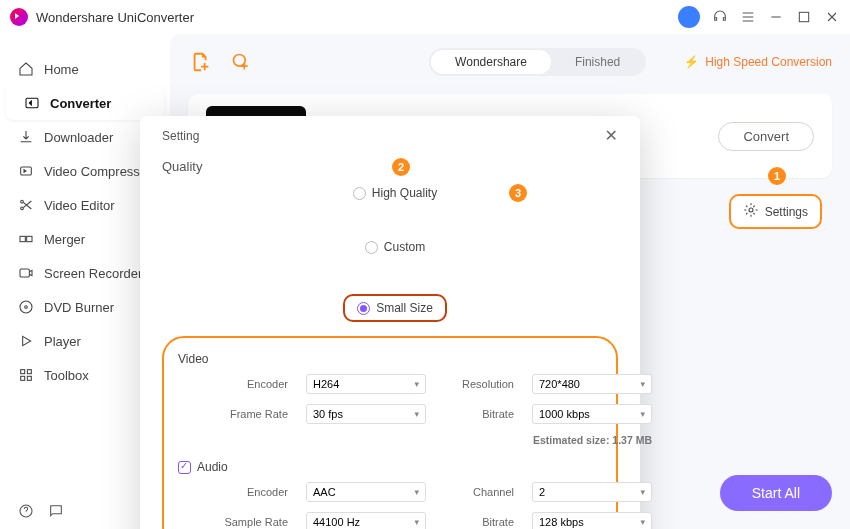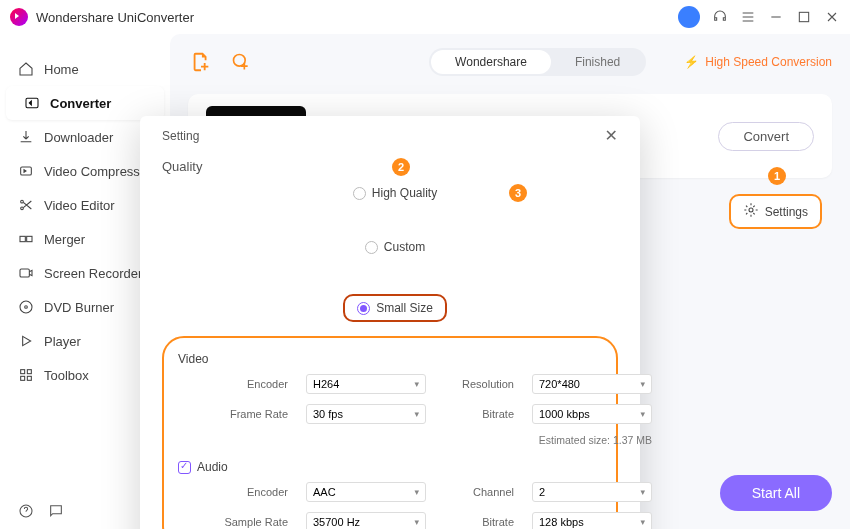--- a/index.html
+++ b/index.html
@@ -71,21 +71,21 @@
   .nb4 { bottom: 14px; left: 300px; }
   
   .grp-title { font-size:12px; color:#444; margin-top: 4px; }
   .grp-title.audio { display:flex; align-items:center; gap:6px; margin-top:14px; }
   .chk { width:13px; height:13px; border:1.5px solid #8257ff; border-radius:3px; position:relative; display:inline-block; }
   .chk::after { content:"✓"; font-size:10px; color:#8257ff; position:absolute; top:-2px; left:1px; }
   .form-grid { display:grid; grid-template-columns: 80px 120px 70px 120px; gap: 10px 18px; margin-top:8px; align-items:center; margin-left:30px; }
   .fld-label { font-size:11px; color:#666; text-align:right; }
   .fld-sel { border:1px solid #ddd; border-radius:3px; padding:3px 6px; font-size:11px; display:flex; justify-content:space-between; align-items:center; background:#fff; cursor:pointer; }
   .caret { font-size:9px; color:#888; }
-  .est-size { grid-column: 3 / span 2; font-size:10.5px; color:#777; text-align:right; }
+  .est-size { grid-column: 3 / span 2; font-size:10.5px; color:#777; text-align:right;font-weight:bold; }
   
   .dlg-btns { display:flex; justify-content:center; gap:18px; margin-top:18px; position:relative; }
   .dlg-save-wrap { border:2px solid #ff8c1a; border-radius:22px; padding:3px; }
   .btn-save { background:#8a6bff; color:#fff; border:none; border-radius:18px; padding:7px 40px; font-size:13px; cursor:pointer; }
   .btn-cancel { background:#fff; border:1px solid #ccc; border-radius:18px; padding:7px 28px; font-size:13px; cursor:pointer; color:#444; }
   
   
   svg.i { width:16px; height:16px; stroke:currentColor; fill:none; stroke-width:1.6; }
 </style>
 </head>
@@ -376,21 +376,21 @@
           <span class="caret">▾</span>
         </div>
       <span class="fld-label">Channel</span>
       <div class="fld-sel">
           <span>2</span>
           <span class="caret">▾</span>
         </div>
 
       <span class="fld-label">Sample Rate</span>
       <div class="fld-sel">
-          <span>35700 Hz</span>
+          <span>44100 Hz</span>
           <span class="caret">▾</span>
         </div>
       <span class="fld-label">Bitrate</span>
       <div class="fld-sel">
           <span>128 kbps</span>
           <span class="caret">▾</span>
         </div>
     </div>
   </div>
 

